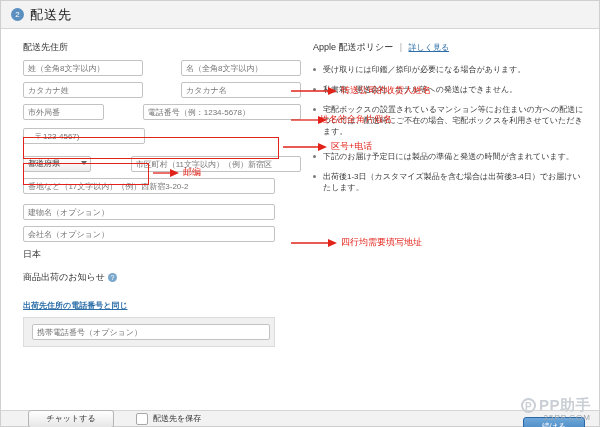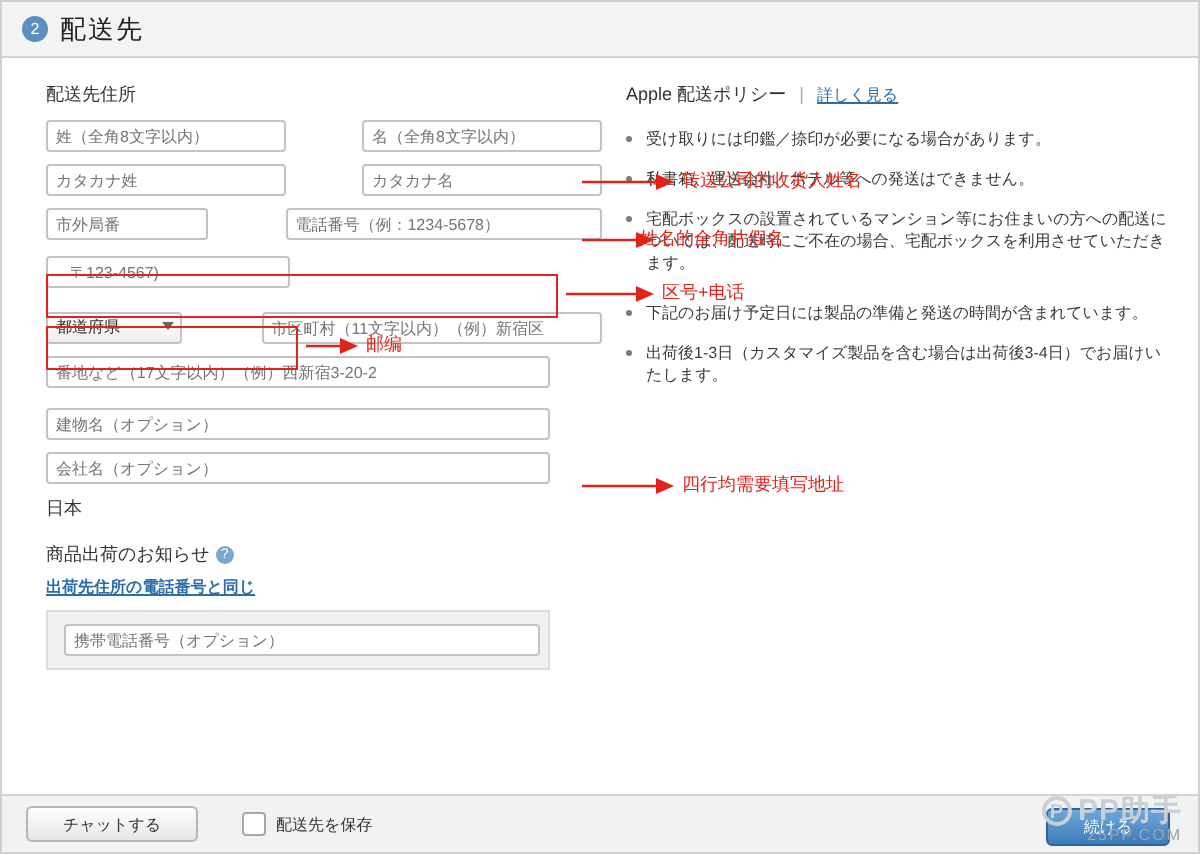--- a/index.html
+++ b/index.html
@@ -117,21 +117,21 @@
     pointer-events: none;
   }
   .country-text {
     font-size: 9px;
     color: #333;
     margin: 6px 0 10px 0;
   }
   .sub-head {
     font-size: 9px;
     color: #333;
-    margin-bottom: 4px;
+    margin-bottom: 16px;
     display: flex;
     align-items: center;
   }
   .help-badge {
     width: 9px;
     height: 9px;
     border-radius: 50%;
     background: #7aa7cc;
     color: #fff;
     font-size: 7px;
@@ -195,26 +195,26 @@
     top: 4px;
     width: 3px;
     height: 3px;
     border-radius: 50%;
     background: #7b7b7b;
   }
   
   .footer {
     position: absolute;
     left: 0; right: 0; bottom: 0;
-    height: 29px;
+    height: 16px;
     background: #f2f2f2;
     border-top: 1px solid #d5d5d5;
     display: flex;
     align-items: center;
-    padding: 0 12px;
+    padding: 0 27px;
     box-sizing: border-box;
   }
   .chat-btn {
     width: 86px;
     height: 18px;
     border: 1px solid #b5b5b5;
     border-radius: 3px;
     background: linear-gradient(#ffffff, #e6e6e6);
     font-size: 8px;
     color: #333;

